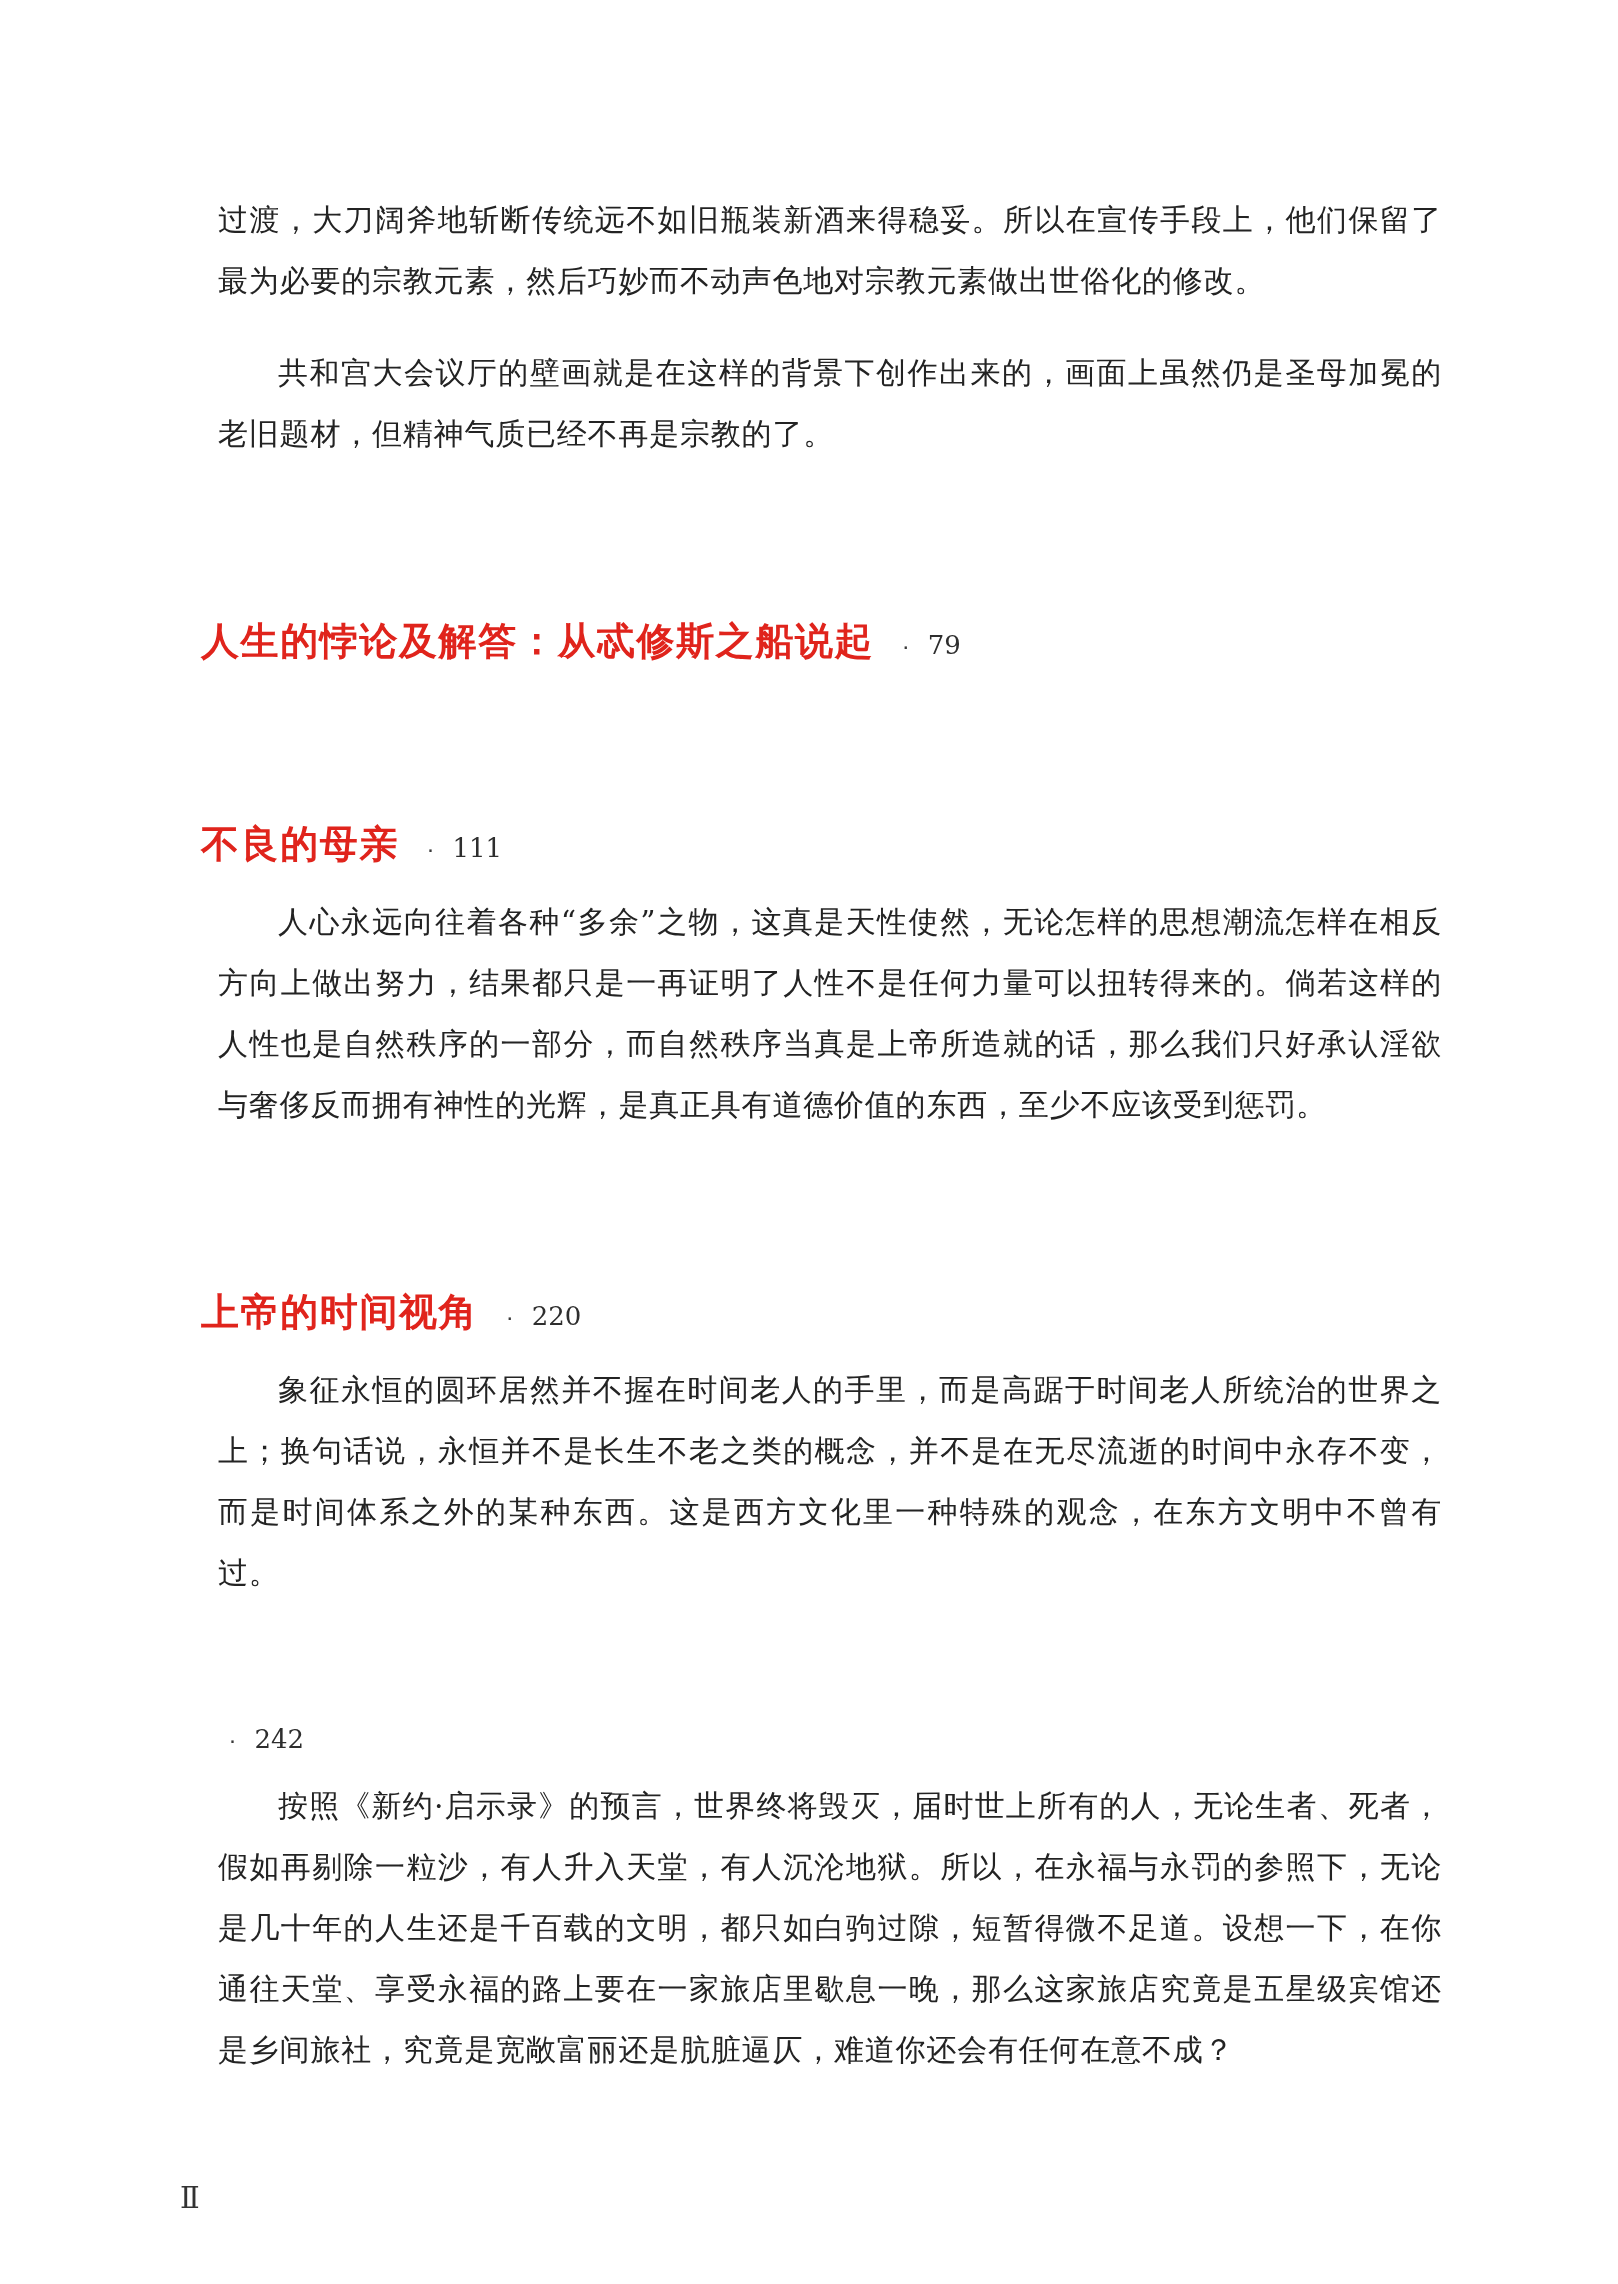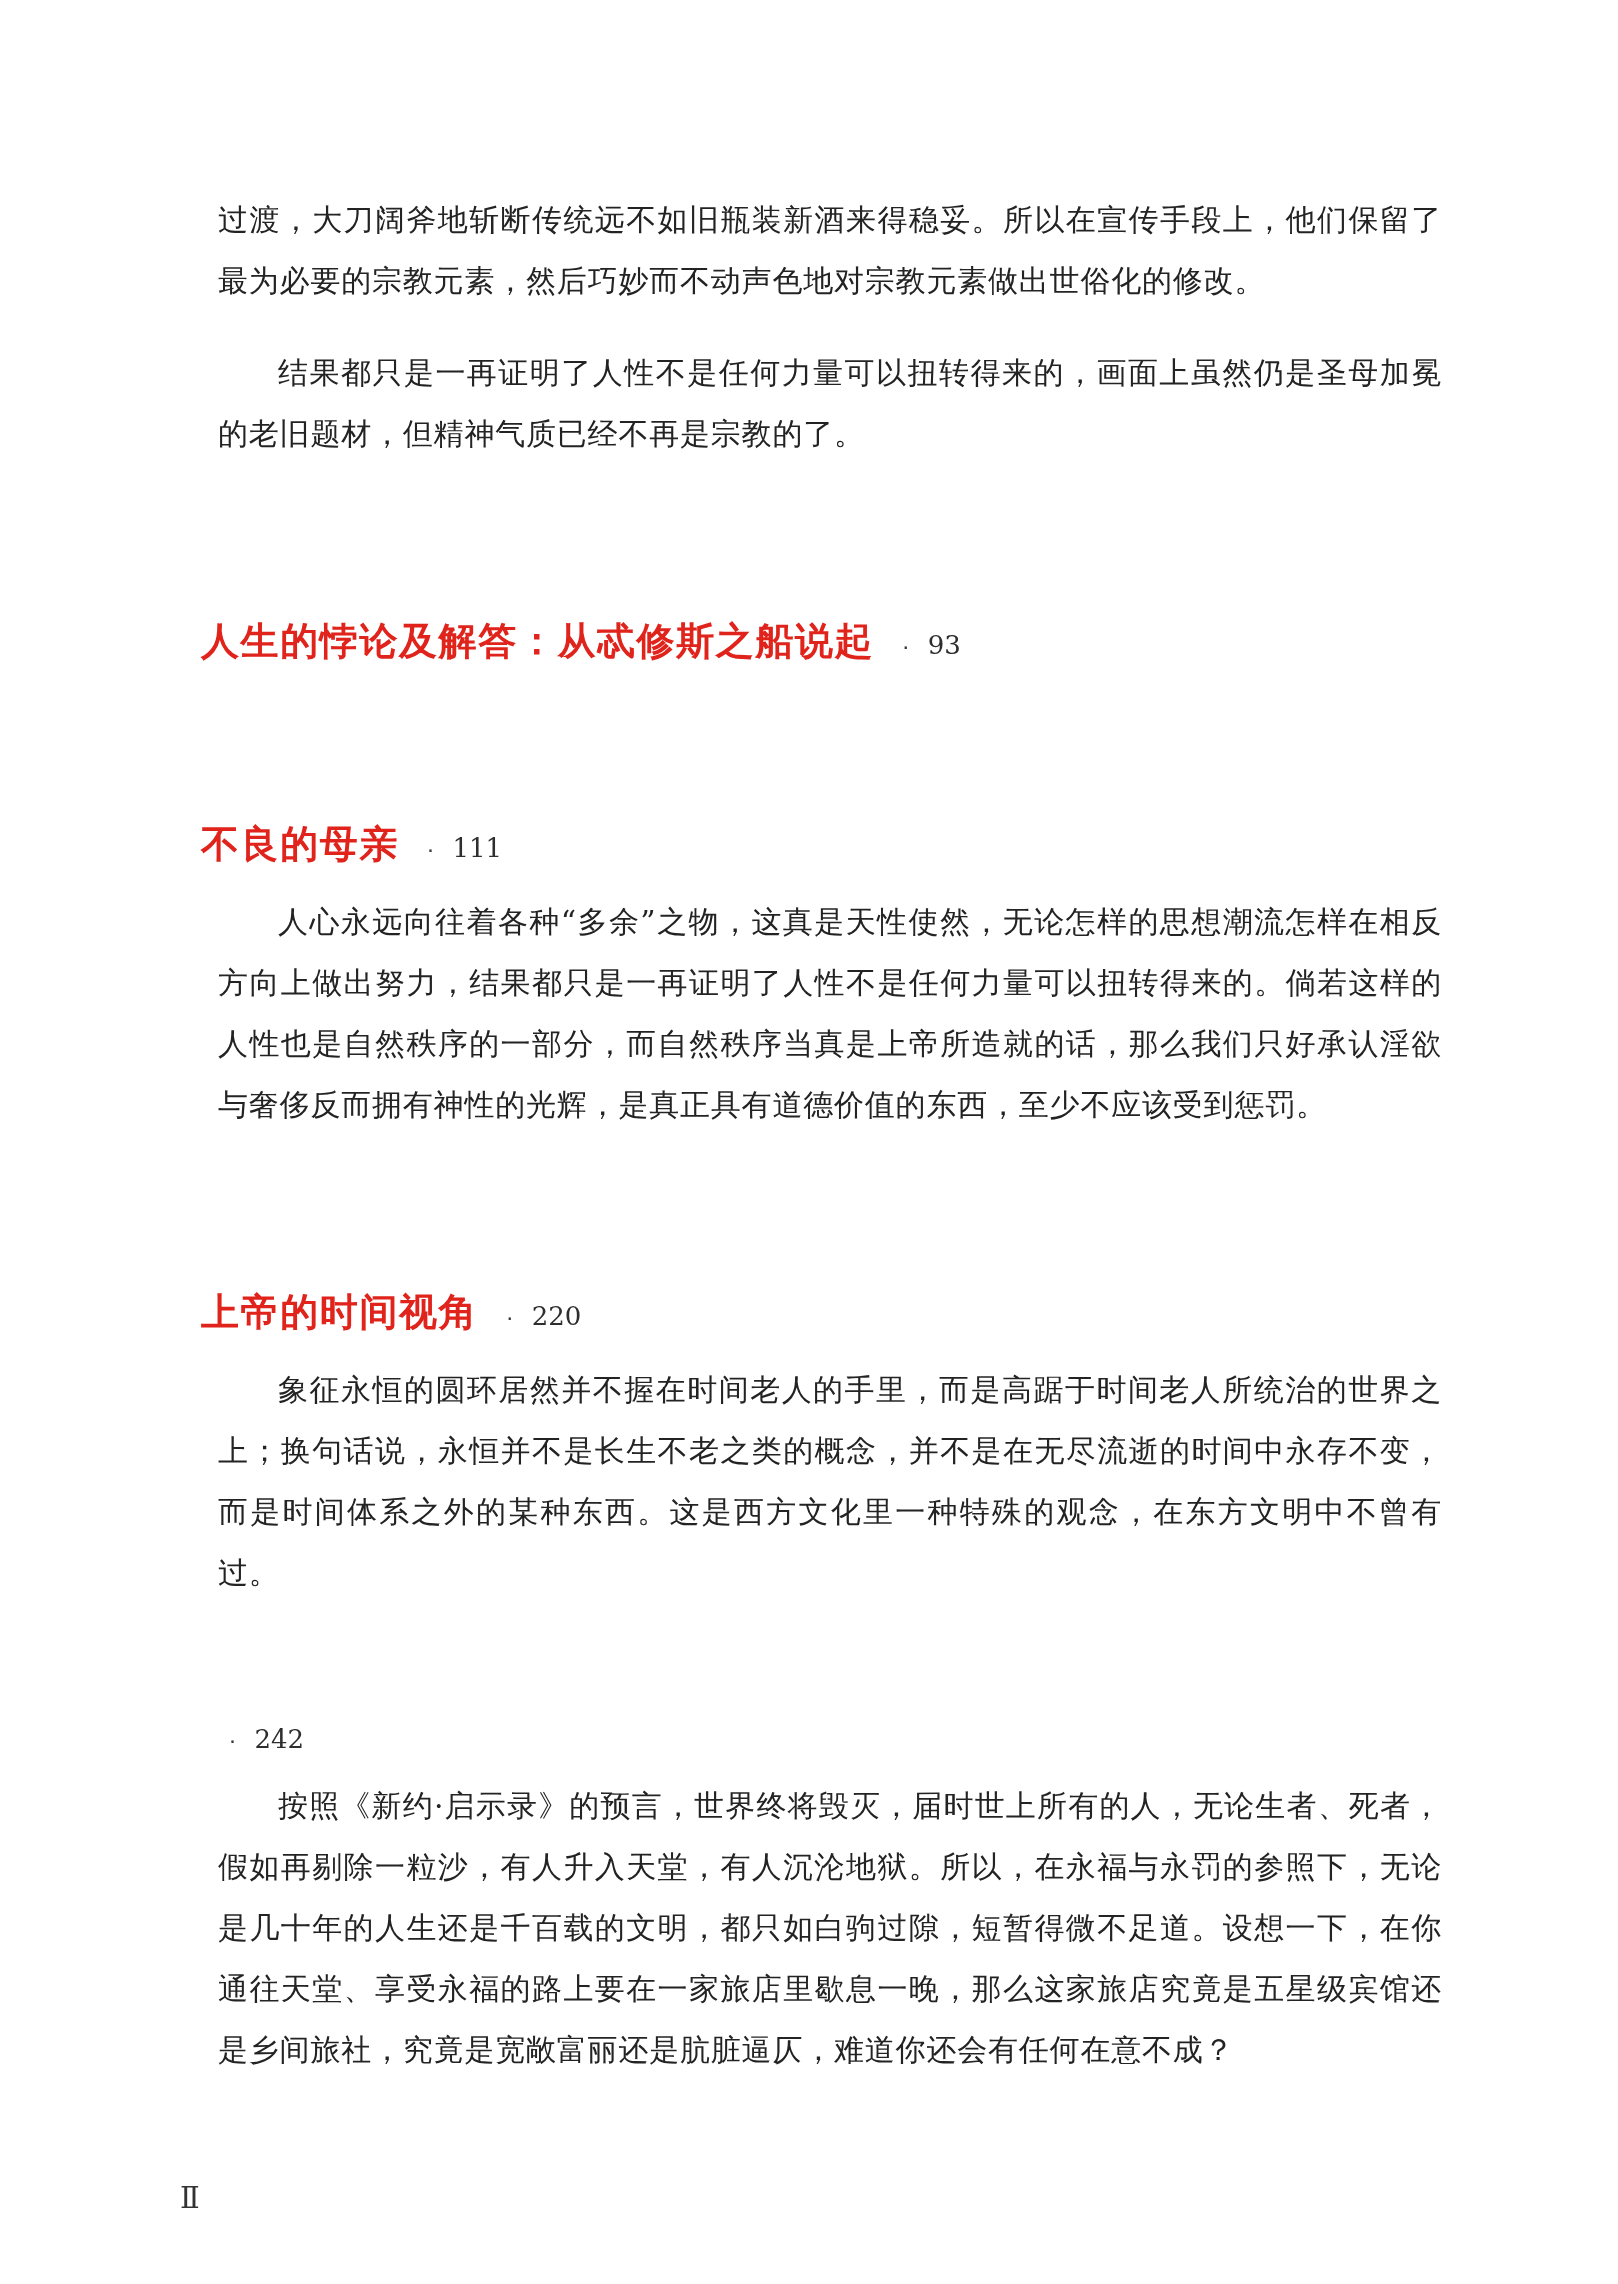--- a/index.html
+++ b/index.html
@@ -72,27 +72,27 @@
   }
 </style>
 </head>
 <body>
 
 <div class="page">
   <div class="content">
 
     <p class="body-par no-indent">过渡，大刀阔斧地斩断传统远不如旧瓶装新酒来得稳妥。所以在宣传手段上，他们保留了最为必要的宗教元素，然后巧妙而不动声色地对宗教元素做出世俗化的修改。</p>
 
-    <p class="body-par">结果都只是一再证明了人性不是任何力量可以扭转得来的，画面上虽然仍是圣母加冕的老旧题材，但精神气质已经不再是宗教的了。</p>
+    <p class="body-par">共和宫大会议厅的壁画就是在这样的背景下创作出来的，画面上虽然仍是圣母加冕的老旧题材，但精神气质已经不再是宗教的了。</p>
 
     <div class="toc-entry">
       <div class="toc-heading">
         <span class="toc-title">人生的悖论及解答：从忒修斯之船说起</span>
         <span class="toc-sep">·</span>
-        <span class="toc-pagenum">93</span>
+        <span class="toc-pagenum">79</span>
       </div>
     </div>
 
     <div class="toc-entry">
       <div class="toc-heading">
         <span class="toc-title">不良的母亲</span>
         <span class="toc-sep">·</span>
         <span class="toc-pagenum">111</span>
       </div>
       <p class="body-par">人心永远向往着各种“多余”之物，这真是天性使然，无论怎样的思想潮流怎样在相反方向上做出努力，结果都只是一再证明了人性不是任何力量可以扭转得来的。倘若这样的人性也是自然秩序的一部分，而自然秩序当真是上帝所造就的话，那么我们只好承认淫欲与奢侈反而拥有神性的光辉，是真正具有道德价值的东西，至少不应该受到惩罚。</p>

